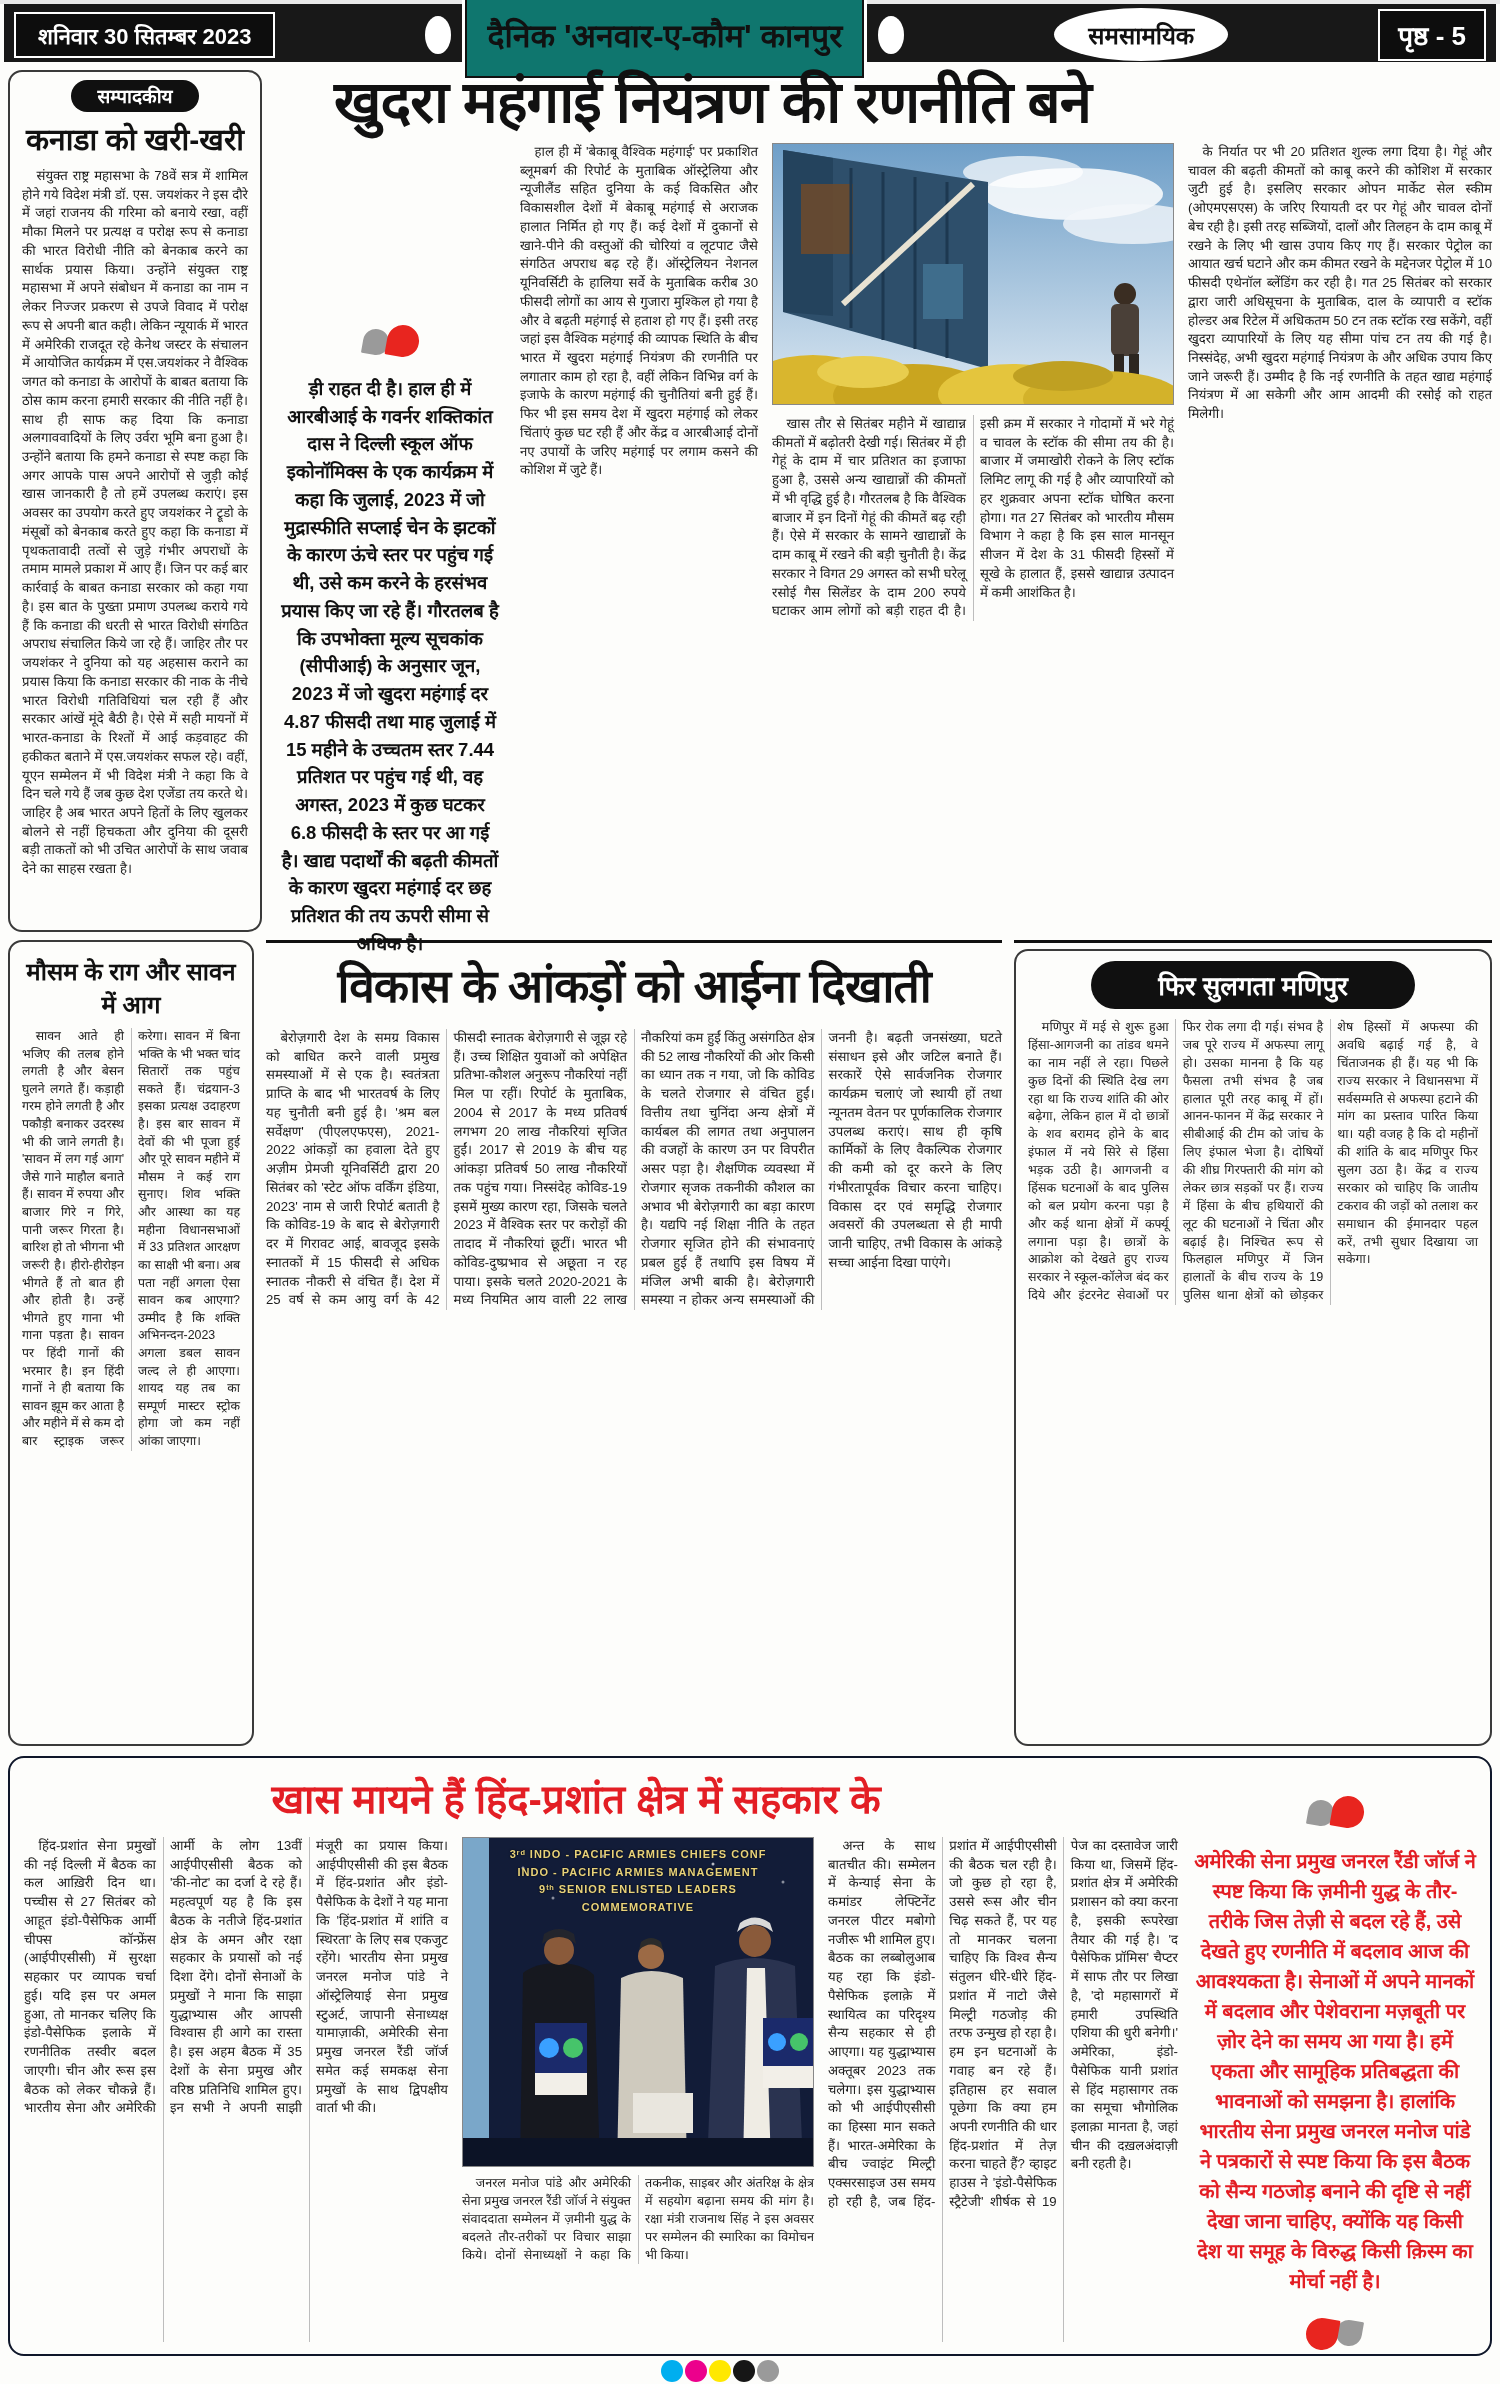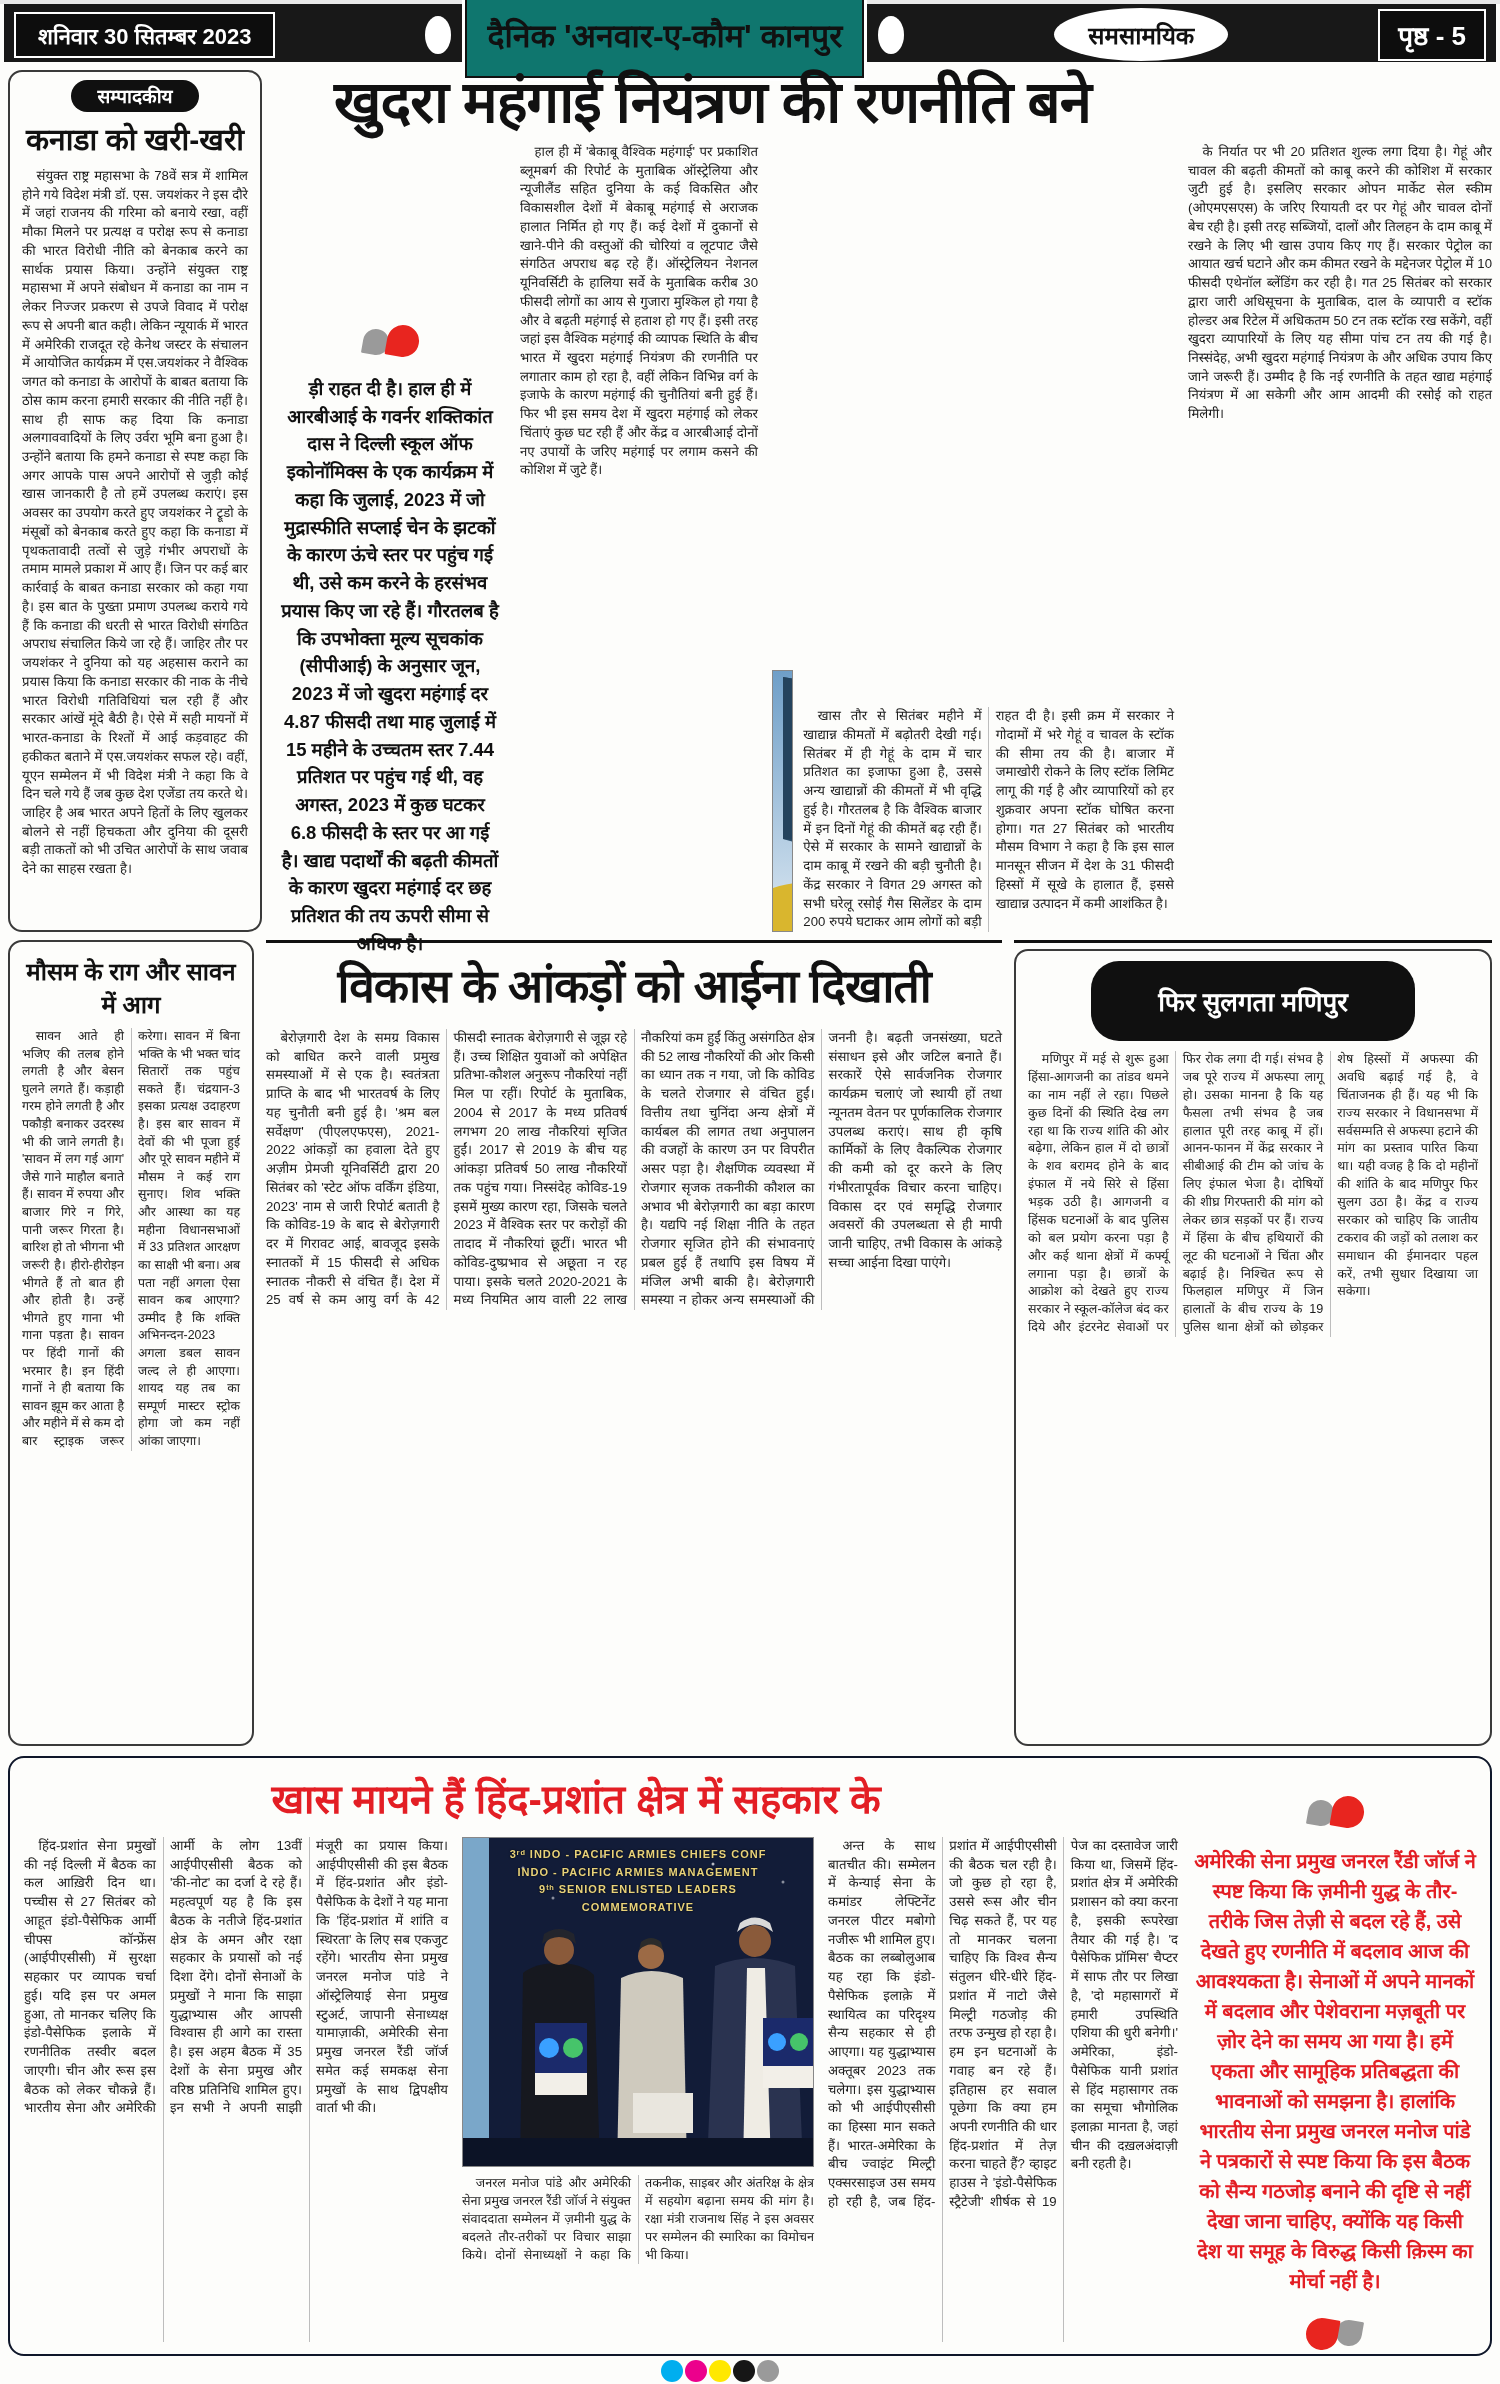--- a/index.html
+++ b/index.html
@@ -32,21 +32,21 @@
   .editorial{width:254px;flex:none;display:flex;flex-direction:column;}
   .ed-badge{align-self:center;background:#101010;color:#fff;font-weight:bold;font-size:19px;
             padding:3px 26px;border-radius:16px;margin-top:-2px;}
   .ed-title{text-align:center;font-weight:bold;font-size:30px;margin:6px 0 8px 0;}
   .main-article{flex:1;display:flex;flex-direction:column;min-width:0;}
   .main-hl{font-weight:700;font-size:58px;line-height:1.05;text-align:left;margin:2px 30px 10px 60px;
            letter-spacing:-1px;}
   .ma-body{display:flex;gap:14px;flex:1;min-height:0;}
   .ma-pqcol{width:232px;flex:none;display:flex;flex-direction:column;align-items:center;}
   .ma-col{width:238px;flex:none;}
-  .ma-mid{width:402px;flex:none;display:flex;flex-direction:row;gap:10px;align-items:flex-end;}
+  .ma-mid{width:402px;flex:none;display:flex;flex-direction:column;gap:10px;}
   .ma-col-last{flex:1;min-width:0;}
 
   .pullquote{margin-top:180px;text-align:center;padding:0 6px;}
   .pq-text{font-weight:bold;font-size:18.5px;line-height:1.5;margin-top:6px;}
   .pq-text-red{color:#e31e24;font-weight:bold;font-size:20px;line-height:1.5;margin-top:6px;}
 
   .quote-icon{position:relative;width:66px;height:46px;margin:0 auto;}
   .q-blob{position:absolute;border-radius:50% 50% 50% 4%;}
   .q-gray{left:6px;top:6px;width:26px;height:26px;background:#9a9a9a;transform:rotate(10deg);}
   .q-red{left:30px;top:2px;width:32px;height:32px;background:#e8251f;transform:rotate(10deg);}
@@ -61,21 +61,21 @@
   
   .band-mid{display:flex;gap:12px;height:806px;margin-top:8px;}
   .weather-box{width:246px;flex:none;}
   .wx-title{text-align:center;font-weight:bold;font-size:24px;margin:2px 0 8px 0;}
   .wx-body{column-count:2;font-size:12.4px;}
   .dev-article{flex:1;min-width:0;border-top:3px solid #111;padding-top:6px;}
   .dev-hl{font-weight:900;font-size:46px;text-align:center;margin:4px 0 14px 0;letter-spacing:-1px;}
   .manipur-box{width:478px;flex:none;border-top:3px solid #111;padding-top:6px;}
   .mn-inner{border:2px solid #3a3a3a;border-radius:14px;padding:10px 12px;height:calc(100% - 0px);}
   .mn-badge{display:block;width:72%;margin:0 auto 10px auto;background:#101010;color:#fff;
-            font-weight:bold;font-size:26px;text-align:center;padding:22px 0;border-radius:28px;}
+            font-weight:bold;font-size:26px;text-align:center;padding:6px 0;border-radius:28px;}
   .mn-body{column-count:3;font-size:12.6px;}
 
   
   .band-bottom{margin-top:10px;}
   .bottom-box{border:2px solid #0f172a;border-radius:16px;padding:12px 14px;display:flex;gap:16px;
               height:600px;}
   .ip-left{flex:1;min-width:0;display:flex;flex-direction:column;}
   .ip-hl{color:#e31e24;font-weight:900;font-size:40px;text-align:center;margin:0 140px 12px 90px;}
   .ip-row{display:flex;gap:14px;flex:1;min-height:0;}
   .ip-cols-l{width:424px;flex:none;}

